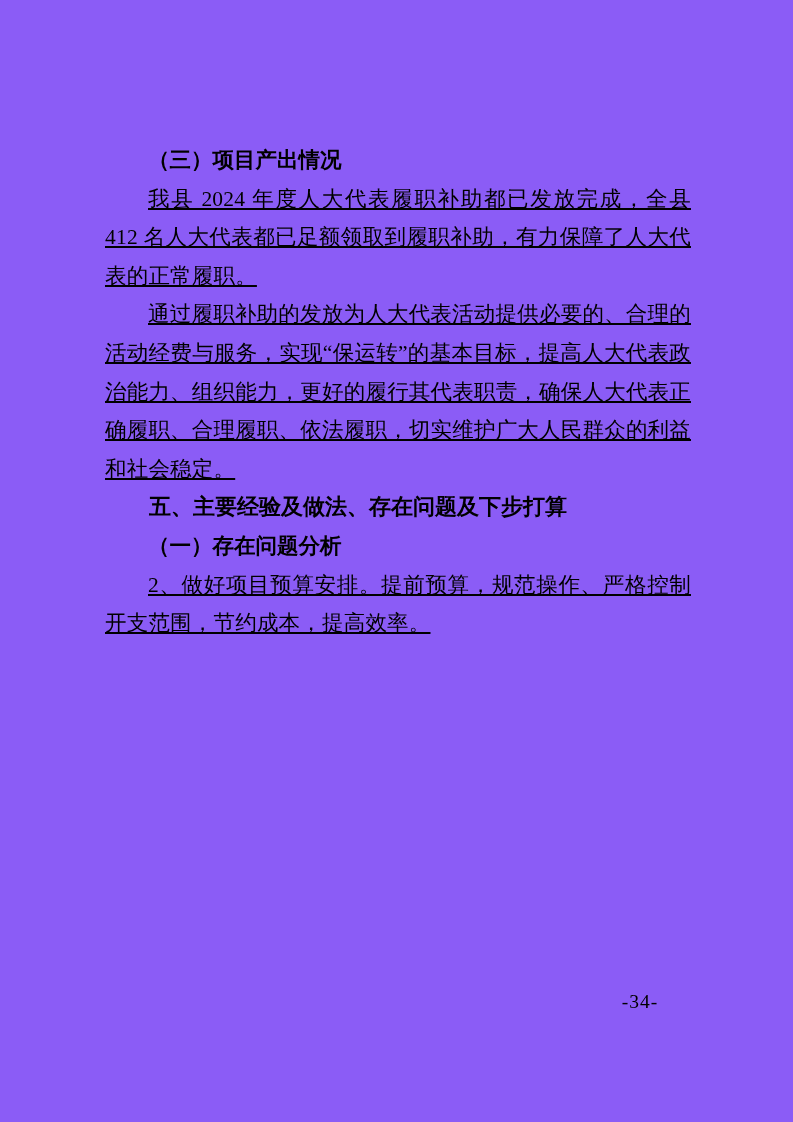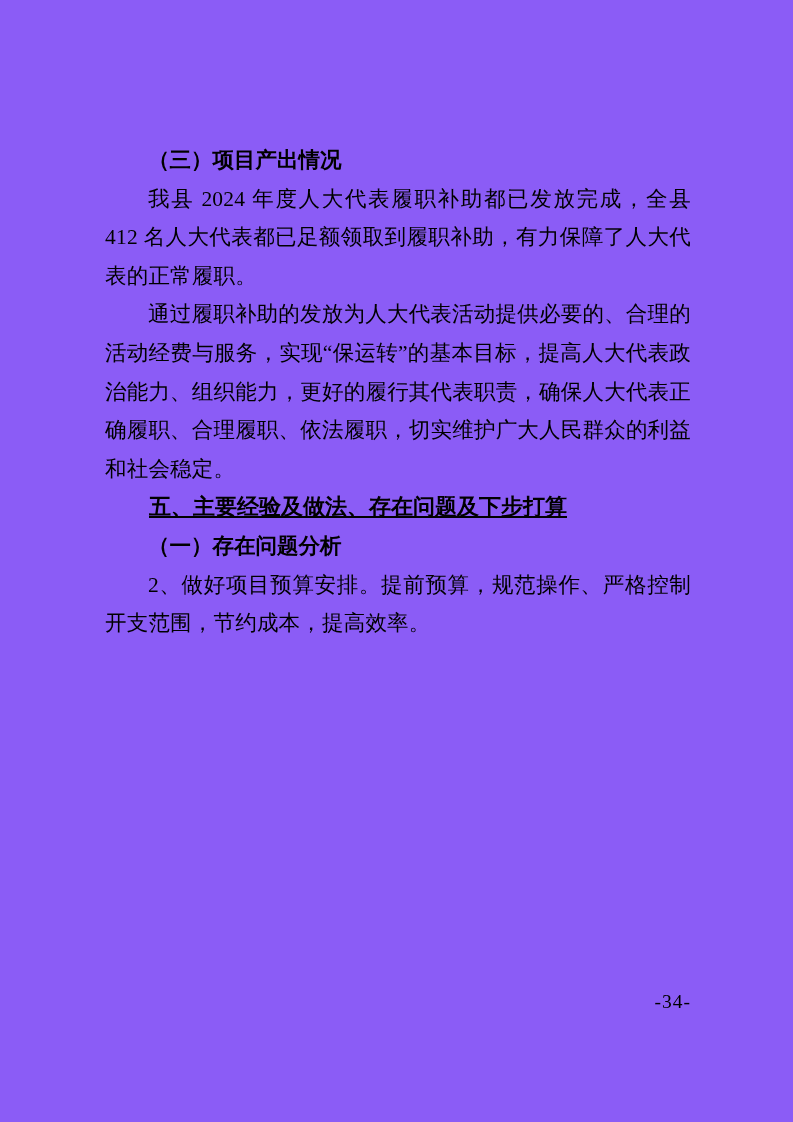--- a/index.html
+++ b/index.html
@@ -24,46 +24,46 @@
   }
   .para {
     margin: 0;
     font-size: 21.5px;
     line-height: 38.6px;
     text-indent: 2em;
     text-align: justify;
     font-family: "Liberation Serif", serif;
     font-weight: 400;
     letter-spacing: 0.2px;
+    text-decoration: underline;
   }
   .h-sub {
     margin: 0;
     font-size: 21.5px;
     line-height: 38.6px;
     text-indent: 2em;
     text-align: left;
     font-family: "Liberation Serif", serif;
     font-weight: 700;
   }
   .h-main {
     margin: 0;
     font-size: 22px;
     line-height: 38.6px;
     text-indent: 2em;
     text-align: left;
     font-family: "Liberation Sans", sans-serif;
     font-weight: 700;
-    text-decoration: underline;
   }
   .page-number {
     position: absolute;
     top: 991px;
     left: 589px;
     width: 102px;
-    text-align: right;
+    text-align: center;
     font-size: 19.5px;
     line-height: 22px;
     font-family: "Liberation Serif", serif;
     letter-spacing: 1px;
   }
 </style>
 </head>
 <body>
 
 <div class="page">

